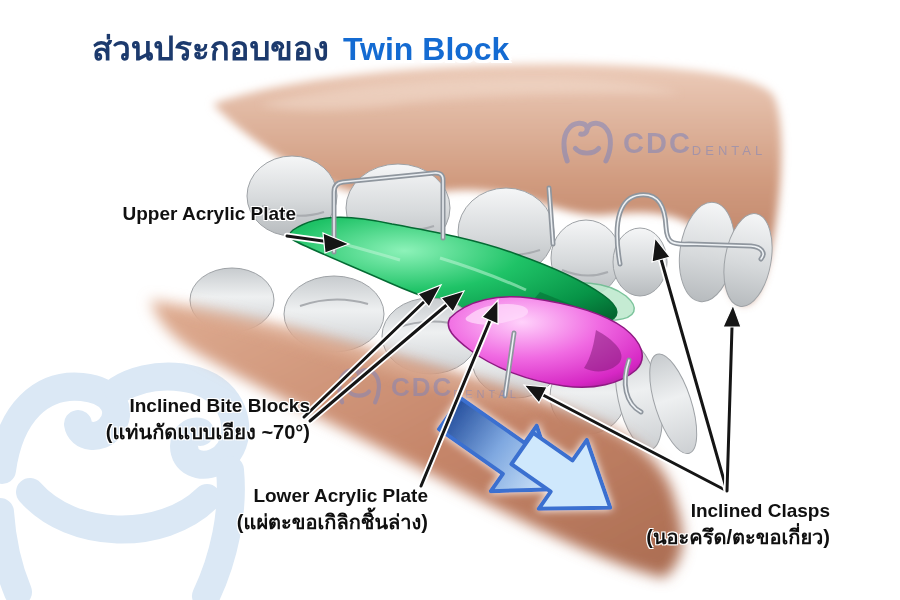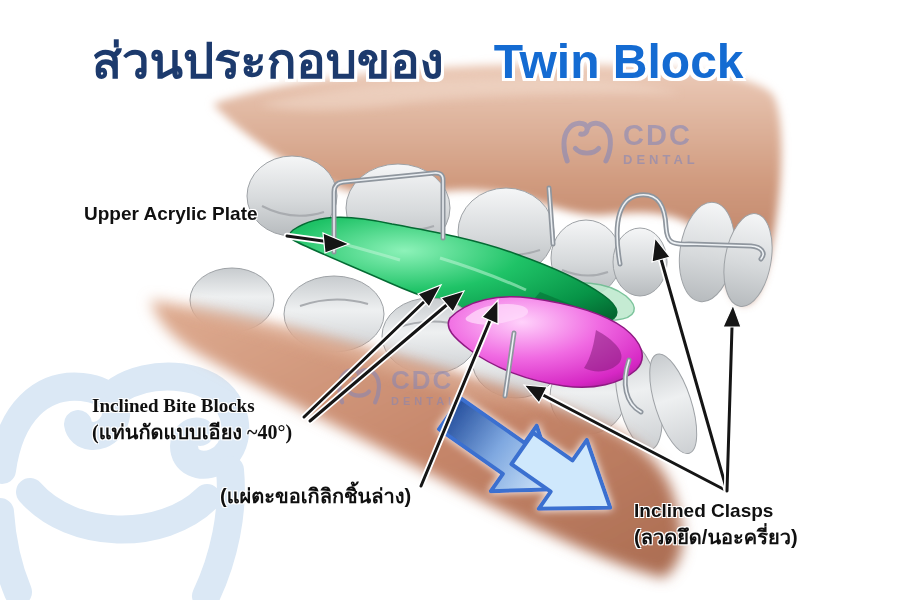--- a/index.html
+++ b/index.html
@@ -9,53 +9,52 @@
   }
   .layer{position:absolute;left:0;top:0;width:900px;height:600px;}
   svg{display:block;}
 
   
   .title-row{
     position:absolute;left:92px;top:22px;display:flex;align-items:baseline;gap:14px;
     white-space:nowrap;z-index:40;font-weight:800;
   }
   .title-thai{
-    font-size:49px;color:#1c3a6d;letter-spacing:0px;
+    font-size:33px;color:#1c3a6d;letter-spacing:0px;
     text-shadow:-3px -3px 0 #fff,3px -3px 0 #fff,-3px 3px 0 #fff,3px 3px 0 #fff,
                  0 -3px 0 #fff,0 3px 0 #fff,-3px 0 0 #fff,3px 0 0 #fff;
   }
   .title-en{
-    font-size:48px;color:#146bd2;
+    font-size:32px;color:#146bd2;
     text-shadow:-3px -3px 0 #fff,3px -3px 0 #fff,-3px 3px 0 #fff,3px 3px 0 #fff,
                  0 -3px 0 #fff,0 3px 0 #fff,-3px 0 0 #fff,3px 0 0 #fff;
-    margin-left:36px;
   }
 
   
   .callout{
-    position:absolute;text-align:left;color:#101010;font-weight:700;z-index:40;
+    position:absolute;text-align:right;color:#101010;font-weight:700;z-index:40;
     line-height:1.35;
     text-shadow:-1px -1px 0 #fff,1px -1px 0 #fff,-1px 1px 0 #fff,1px 1px 0 #fff;
   }
   .callout .en{font-size:19px;display:block;}
   .callout .th{font-size:20px;display:block;}
   #label-upper{left:84px;top:201px;width:212px;}
-  #label-bite{left:92px;top:393px;width:218px;font-family:Liberation Serif, serif;}
+  #label-bite{left:92px;top:393px;width:218px;}
   #label-lower{left:220px;top:483px;width:208px;}
   #label-clasps{left:634px;top:498px;width:196px;}
 
   
   .cdc-watermark{
     position:absolute;display:flex;align-items:center;gap:9px;color:#7d84bd;z-index:20;
   }
   .cdc-wm-1{left:560px;top:116px;opacity:.55;}
   .cdc-wm-2{left:336px;top:364px;opacity:.5;}
-  .cdc-texts{display:flex;flex-direction:column;line-height:1;justify-content:flex-end;}
+  .cdc-texts{display:flex;flex-direction:row;line-height:1;justify-content:flex-end;}
   .cdc-brand{font-size:29px;font-weight:600;letter-spacing:2px;}
-  .cdc-sub{font-size:13px;font-weight:700;letter-spacing:4px;margin-top:3px;}
+  .cdc-sub{font-size:13px;font-weight:400;letter-spacing:4px;margin-top:15px;}
   .cdc-wm-2 .cdc-brand{font-size:26px;}
   .cdc-wm-2 .cdc-sub{font-size:11px;}
 
   .z-illu{z-index:10;}
   .z-arrows{z-index:30;}
   .z-bg{z-index:1;}
 </style>
 </head>
 <body>
 
@@ -283,23 +282,24 @@
   <div class="title-row">
     <span class="title-thai">ส่วนประกอบของ</span>
     <span class="title-en">Twin Block</span>
   </div>
 
   <div class="callout" id="label-upper">
     <span class="en">Upper Acrylic Plate</span>
   </div>
   <div class="callout" id="label-bite">
     <span class="en">Inclined Bite Blocks</span>
-    <span class="th">(แท่นกัดแบบเอียง ~40°)</span>
+    <span class="th">(แท่นกัดแบบเอียง ~70°)</span>
   </div>
   <div class="callout" id="label-lower">
+    <span class="en">Lower Acrylic Plate</span>
     <span class="th">(แผ่ตะขอเกิลิกชิ้นล่าง)</span>
   </div>
   <div class="callout" id="label-clasps">
     <span class="en">Inclined Clasps</span>
-    <span class="th">(ลวดยึด/นอะครี่ยว)</span>
+    <span class="th">(นอะครึด/ตะขอเกี่ยว)</span>
   </div>
 
 </div>
 
 </body></html>

